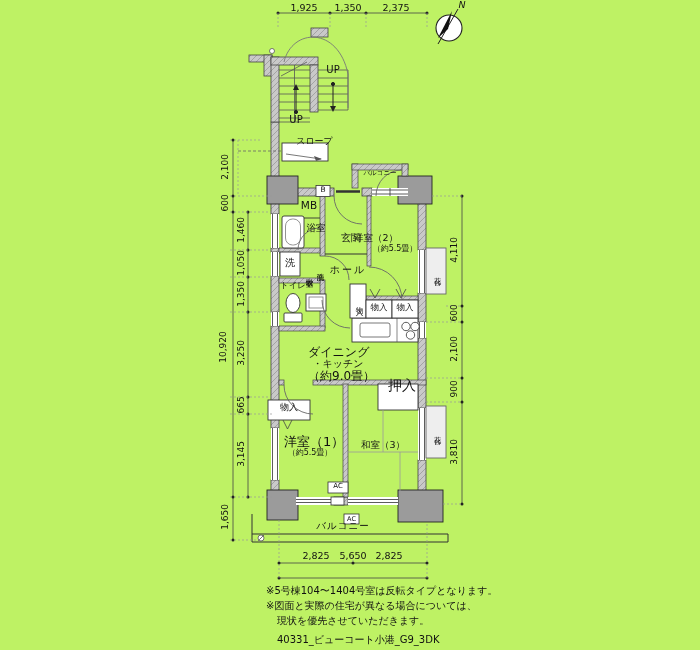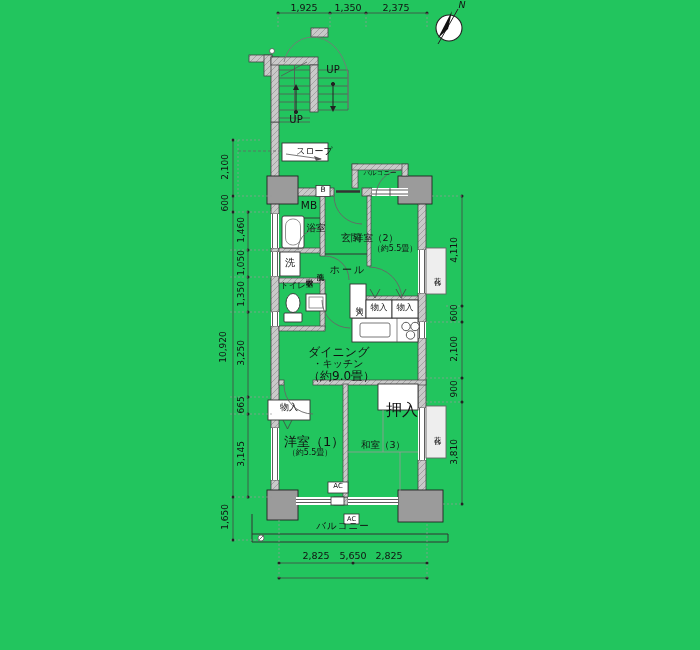--- a/index.html
+++ b/index.html
@@ -1,17 +1,17 @@
 <!DOCTYPE html>
 <html><head>
 <meta charset="utf-8">
 <style>
   html,body { margin:0; padding:0; background:#fff; }
   #plan {
-    position:relative; width:700px; height:650px; background:#22c55e;
+    position:relative; width:700px; height:650px; background:#bef264;
     font-family:"DejaVu Sans","Liberation Sans",sans-serif; color:#111;
     overflow:hidden;
   }
   #plan svg { position:absolute; left:0; top:0; }
   .lbl {
     position:absolute; text-align:center; line-height:1.1;
     white-space:nowrap; color:#111;
   }
   .vtxt {
     writing-mode:vertical-rl; text-orientation:upright;
@@ -275,42 +275,42 @@
   </g>
 </svg>
 
   <div class="lbl" style="left:279px;top:3px;width:50px;font-size:9.5px">1,925</div>
   <div class="lbl" style="left:323px;top:3px;width:50px;font-size:9.5px">1,350</div>
   <div class="lbl" style="left:371px;top:3px;width:50px;font-size:9.5px">2,375</div>
   <div class="lbl" style="left:454px;top:0px;width:16px;font-size:9.5px;font-style:italic">N</div>
 
   <div class="lbl" style="left:321px;top:64px;width:24px;font-size:10px">UP</div>
   <div class="lbl" style="left:284px;top:114px;width:24px;font-size:10px">UP</div>
-  <div class="lbl" style="left:283px;top:147px;width:63px;font-size:9px">スロープ</div>
+  <div class="lbl" style="left:283px;top:137px;width:63px;font-size:9px">スロープ</div>
 
   <div class="lbl" style="left:316px;top:186px;width:14px;font-size:7.5px">B</div>
   <div class="lbl" style="left:296px;top:200px;width:26px;font-size:10.5px">MB</div>
   <div class="lbl" style="left:354px;top:170px;width:52px;font-size:6.5px">バルコニー</div>
   <div class="lbl" style="left:302px;top:223px;width:28px;font-size:9.5px">浴室</div>
   <div class="lbl" style="left:332px;top:232px;width:38px;font-size:10px">玄関</div>
   <div class="lbl" style="left:350px;top:233px;width:52px;font-size:9.5px">洋室（2）</div>
   <div class="lbl" style="left:367px;top:245px;width:56px;font-size:8px">（約5.5畳）</div>
   <div class="lbl" style="left:281px;top:257px;width:18px;font-size:10px">洗</div>
   <div class="lbl vtxt" style="left:313px;top:252px;width:11px;height:32px;font-size:7.5px">洗面</div>
   <div class="lbl vtxt" style="left:302px;top:252px;width:11px;height:42px;font-size:7.5px">脱衣室</div>
   <div class="lbl" style="left:328px;top:264px;width:40px;font-size:10px;letter-spacing:2px">ホール</div>
   <div class="lbl" style="left:276px;top:281px;width:34px;font-size:8.5px">トイレ</div>
   <div class="lbl vtxt" style="left:353px;top:288px;width:10px;height:28px;font-size:7.5px">物入</div>
   <div class="lbl" style="left:366px;top:303px;width:26px;font-size:8.5px">物入</div>
   <div class="lbl" style="left:392px;top:303px;width:26px;font-size:8.5px">物入</div>
   <div class="lbl vtxt" style="left:431px;top:255px;width:10px;height:34px;font-size:7.5px">花台</div>
   <div class="lbl" style="left:308px;top:346px;width:60px;font-size:12px">ダイニング</div>
   <div class="lbl" style="left:308px;top:358px;width:60px;font-size:10px">・キッチン</div>
   <div class="lbl" style="left:308px;top:370px;width:60px;font-size:12px">（約9.0畳）</div>
-  <div class="lbl" style="left:378px;top:401px;width:48px;font-size:16px">押入</div>
+  <div class="lbl" style="left:378px;top:378px;width:48px;font-size:14px">押入</div>
   <div class="lbl" style="left:268px;top:403px;width:42px;font-size:9px">物入</div>
   <div class="lbl" style="left:284px;top:435px;width:52px;font-size:13px">洋室（1）</div>
   <div class="lbl" style="left:282px;top:449px;width:56px;font-size:8px">（約5.5畳）</div>
   <div class="lbl" style="left:352px;top:440px;width:62px;font-size:9.5px">和室（3）</div>
   <div class="lbl vtxt" style="left:431px;top:414px;width:10px;height:34px;font-size:7.5px">花台</div>
   <div class="lbl" style="left:328px;top:483px;width:20px;font-size:7px">AC</div>
   <div class="lbl" style="left:344px;top:515.5px;width:15px;font-size:6.5px">AC</div>
   <div class="lbl" style="left:312px;top:521px;width:62px;font-size:9.5px;letter-spacing:1px">バルコニー</div>
 
   <div class="lbl vdim" style="left:201px;top:162px;width:50px;font-size:9px">2,100</div>
@@ -328,14 +328,18 @@
   <div class="lbl vdim" style="left:430px;top:245px;width:50px;font-size:9px">4,110</div>
   <div class="lbl vdim" style="left:430px;top:308px;width:50px;font-size:9px">600</div>
   <div class="lbl vdim" style="left:430px;top:344px;width:50px;font-size:9px">2,100</div>
   <div class="lbl vdim" style="left:430px;top:384px;width:50px;font-size:9px">900</div>
   <div class="lbl vdim" style="left:430px;top:447px;width:50px;font-size:9px">3,810</div>
 
   <div class="lbl" style="left:291px;top:551px;width:50px;font-size:9.5px">2,825</div>
   <div class="lbl" style="left:364px;top:551px;width:50px;font-size:9.5px">2,825</div>
   <div class="lbl" style="left:328px;top:551px;width:50px;font-size:9.5px">5,650</div>
 
+  <div class="lbl notes" style="left:266px;top:585px;width:230px;font-size:10px">※5号棟104〜1404号室は反転タイプとなります。</div>
+  <div class="lbl notes" style="left:266px;top:600px;width:230px;font-size:10px">※図面と実際の住宅が異なる場合については、</div>
+  <div class="lbl notes" style="left:277px;top:615px;width:220px;font-size:10px">現状を優先させていただきます。</div>
+  <div class="lbl notes" style="left:277px;top:634px;width:220px;font-size:10px">40331_ビューコート小港_G9_3DK</div>
 
 </div>
 
 </body></html>

